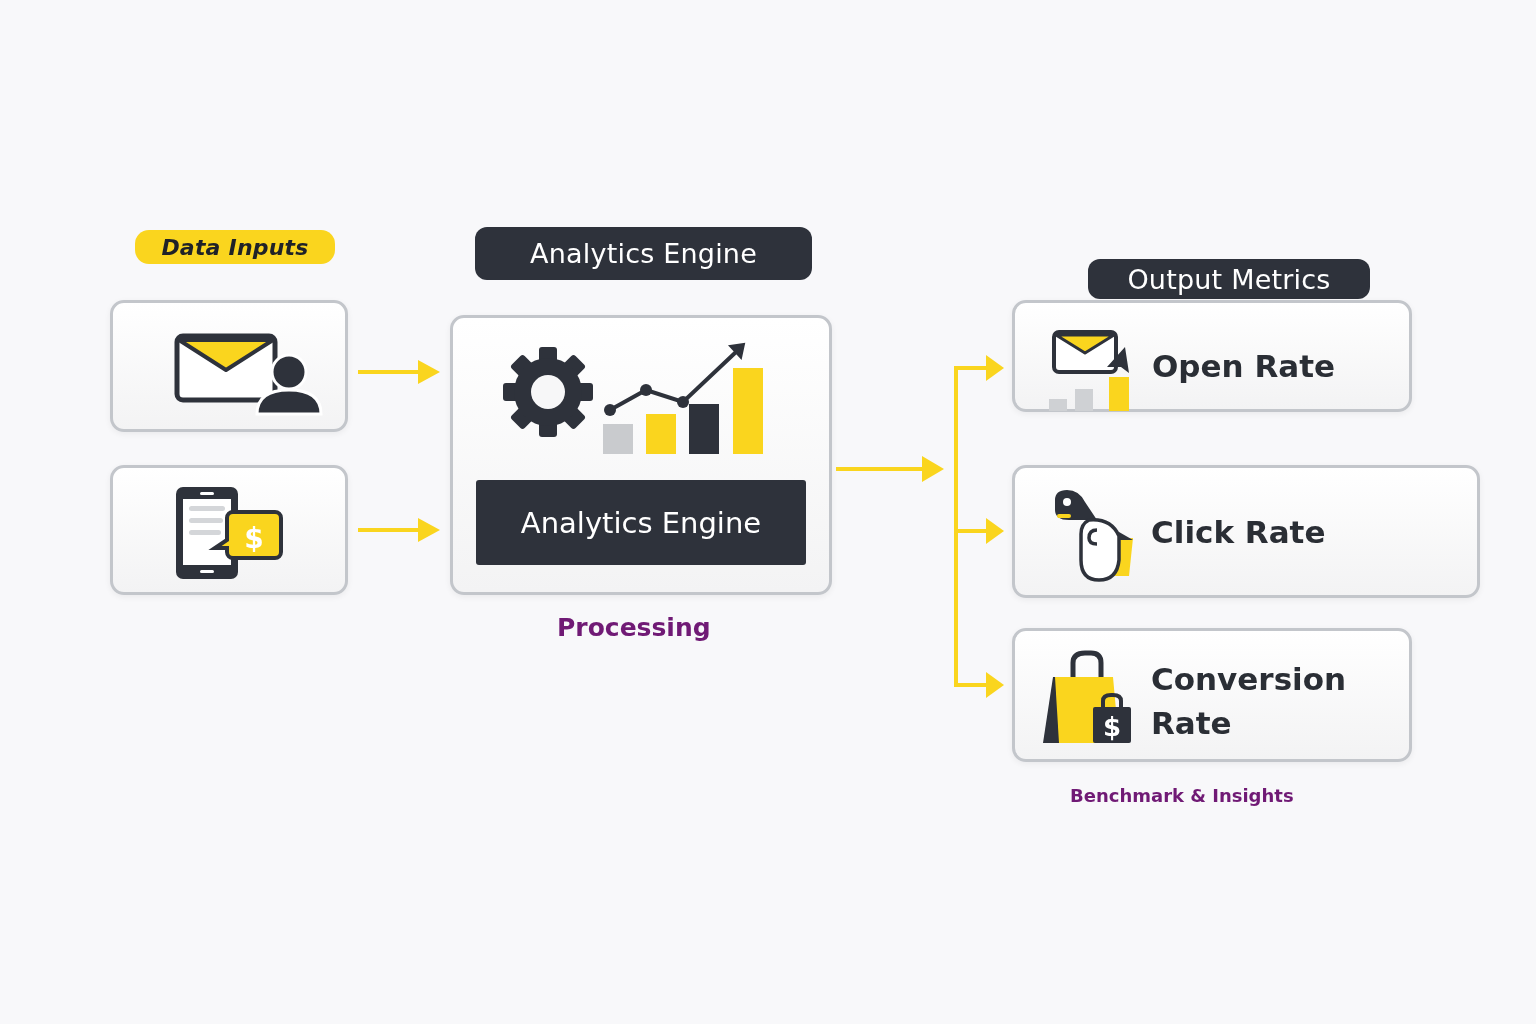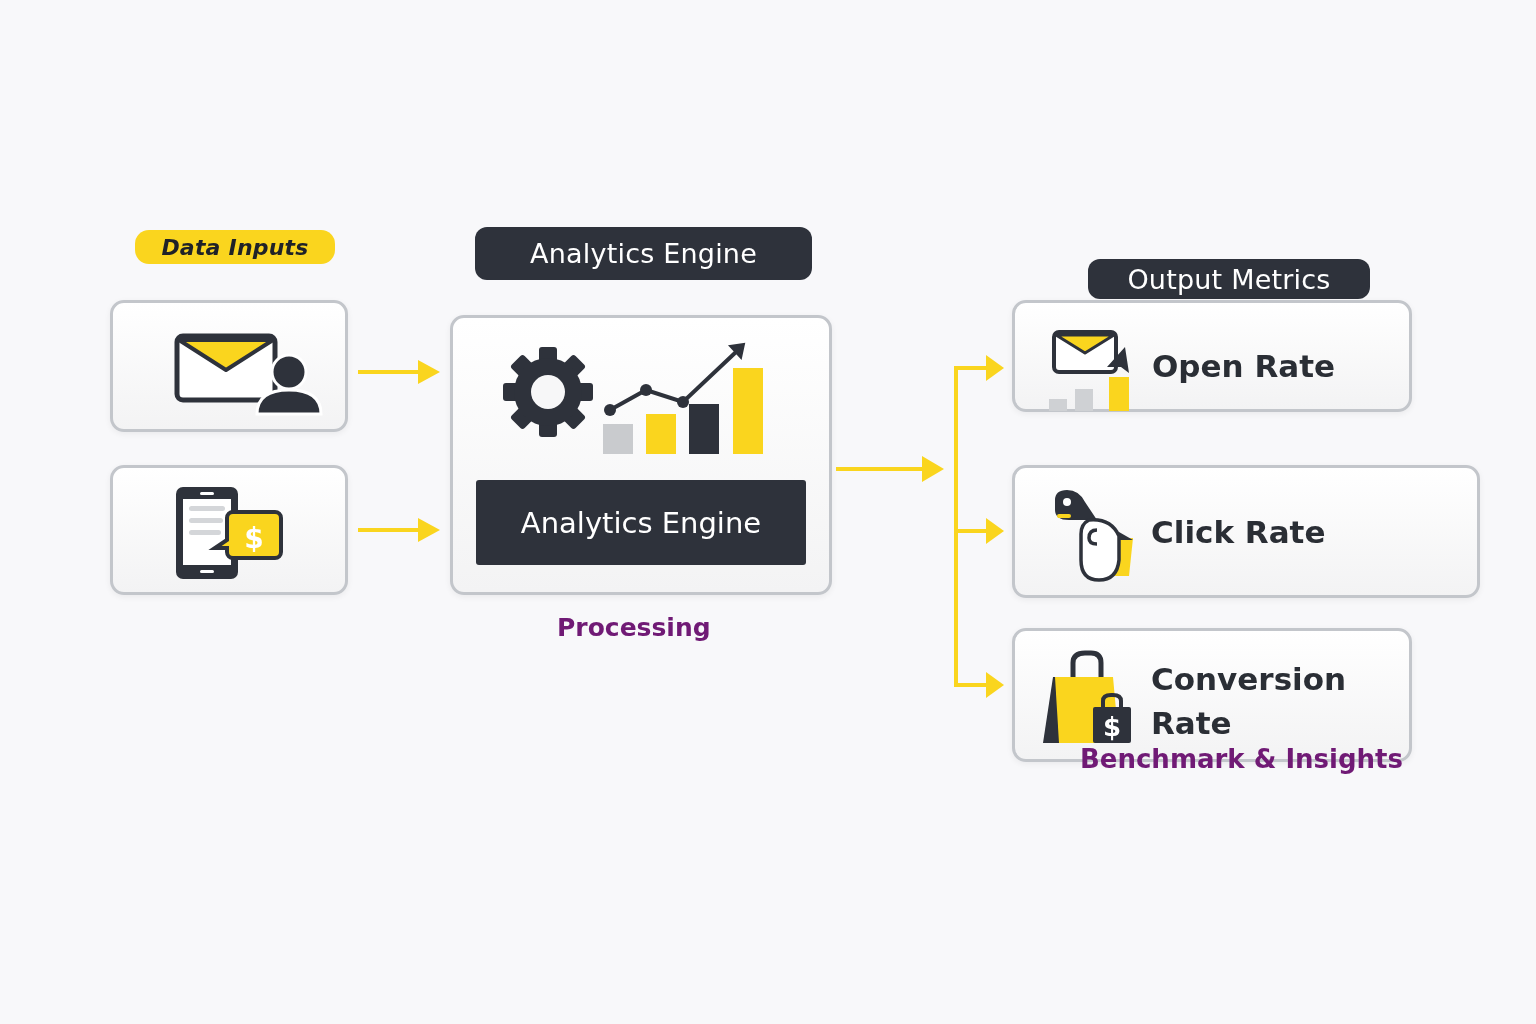--- a/index.html
+++ b/index.html
@@ -142,13 +142,13 @@
     <rect x="52" y="58" width="38" height="36" rx="2" fill="#2e323b"></rect>
     <path d="M62 58 L62 52 Q62 46 70 46 L72 46 Q80 46 80 52 L80 58" fill="none" stroke="#2e323b" stroke-width="4"></path>
     <text x="71" y="87" text-anchor="middle" font-family="DejaVu Sans, sans-serif" font-weight="bold" font-size="26" fill="#fff">$</text>
   </svg>
   <div class="metric-label" style="left:136px;top:26px;">
     <div>Conversion</div>
     <div>Rate</div>
   </div>
 </div>
 
-<div class="caption" style="left:1070px;top:744px;font-size:26px;margin-left:10px;">Benchmark &amp; Insights</div>
+<div class="caption" style="left:1070px;top:785px;font-size:18px;">Benchmark &amp; Insights</div>
 
 </body></html>

